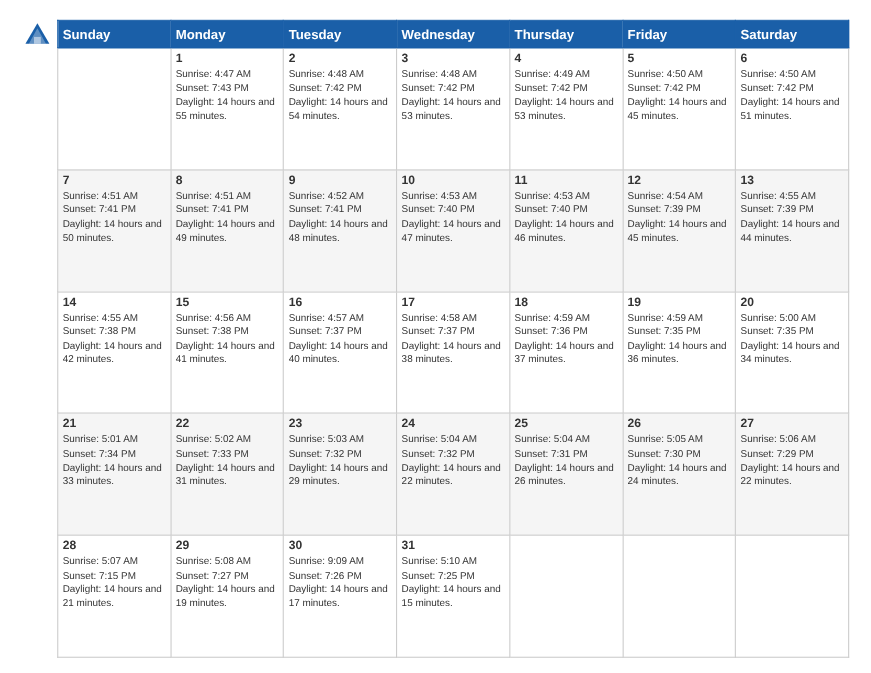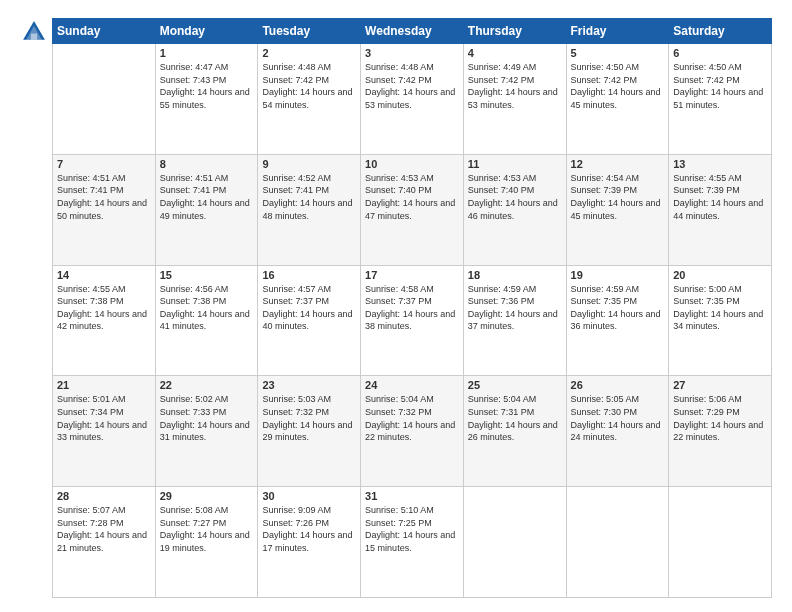--- a/index.html
+++ b/index.html
@@ -361,21 +361,21 @@
             <span>Sunset: 7:29 PM</span><br>
             <span>Daylight: 14 hours and 22 minutes.</span>
           </div>
         </td>
         </tr>
         <tr>
           <td>
           <span class="day-num">28</span>
           <div class="day-info">
             <span>Sunrise: 5:07 AM</span><br>
-            <span>Sunset: 7:28 PM</span><br>
+            <span>Sunset: 7:15 PM</span><br>
             <span>Daylight: 14 hours and 21 minutes.</span>
           </div>
         </td>
           <td>
           <span class="day-num">29</span>
           <div class="day-info">
             <span>Sunrise: 5:08 AM</span><br>
             <span>Sunset: 7:27 PM</span><br>
             <span>Daylight: 14 hours and 19 minutes.</span>
           </div>

